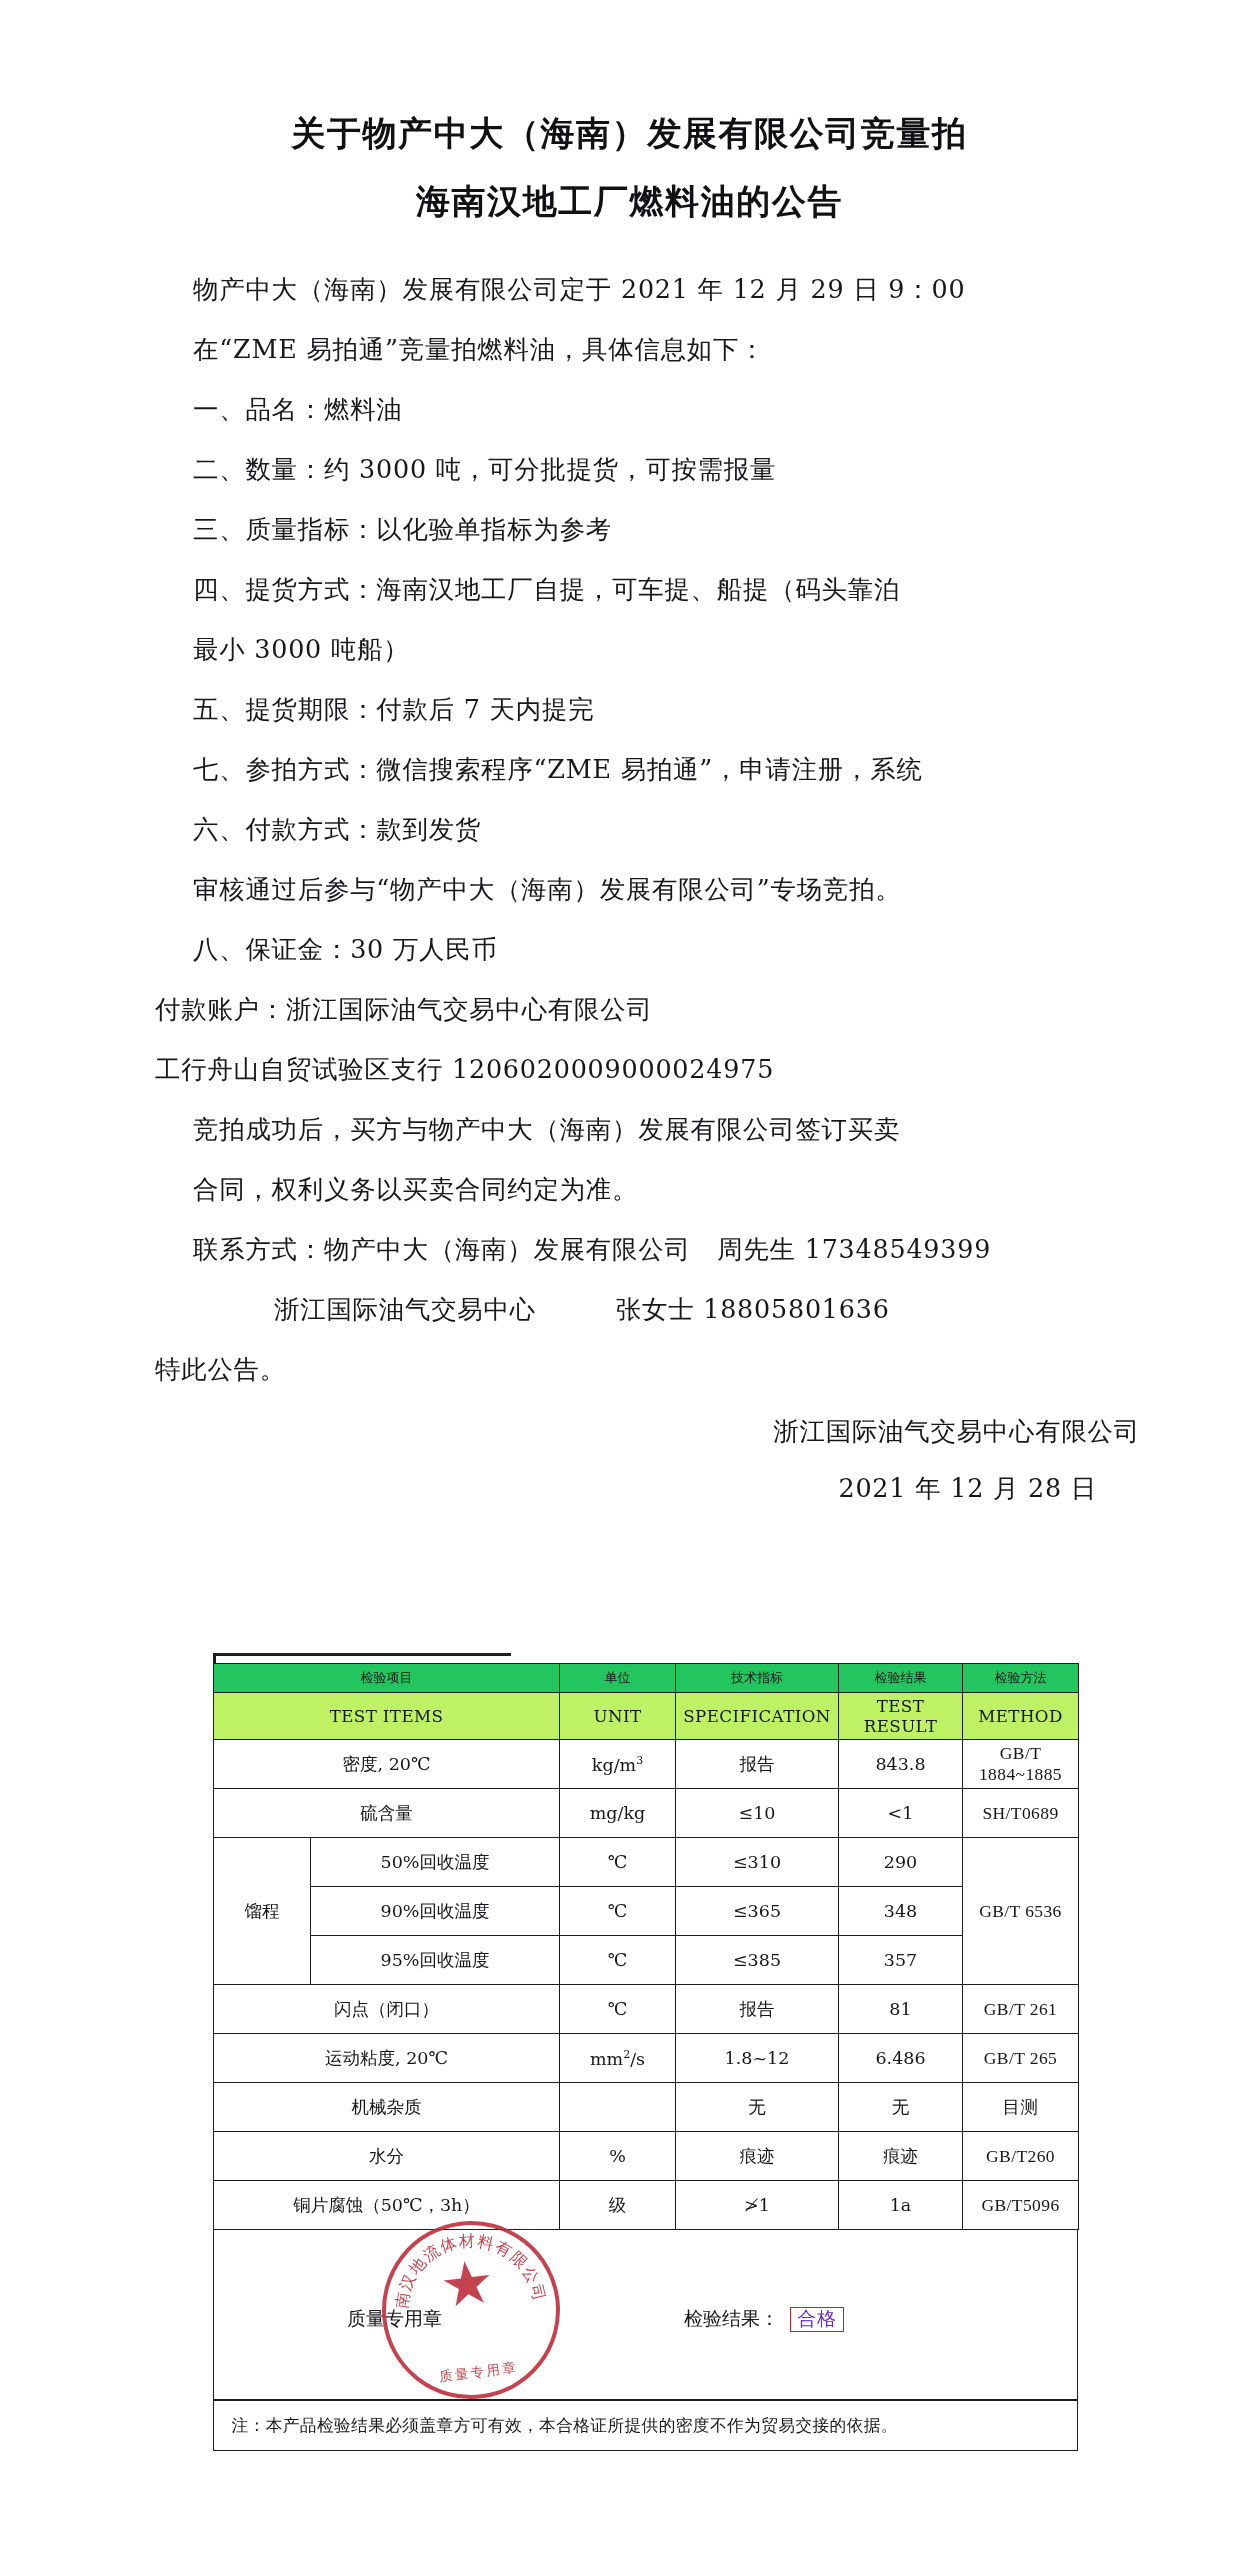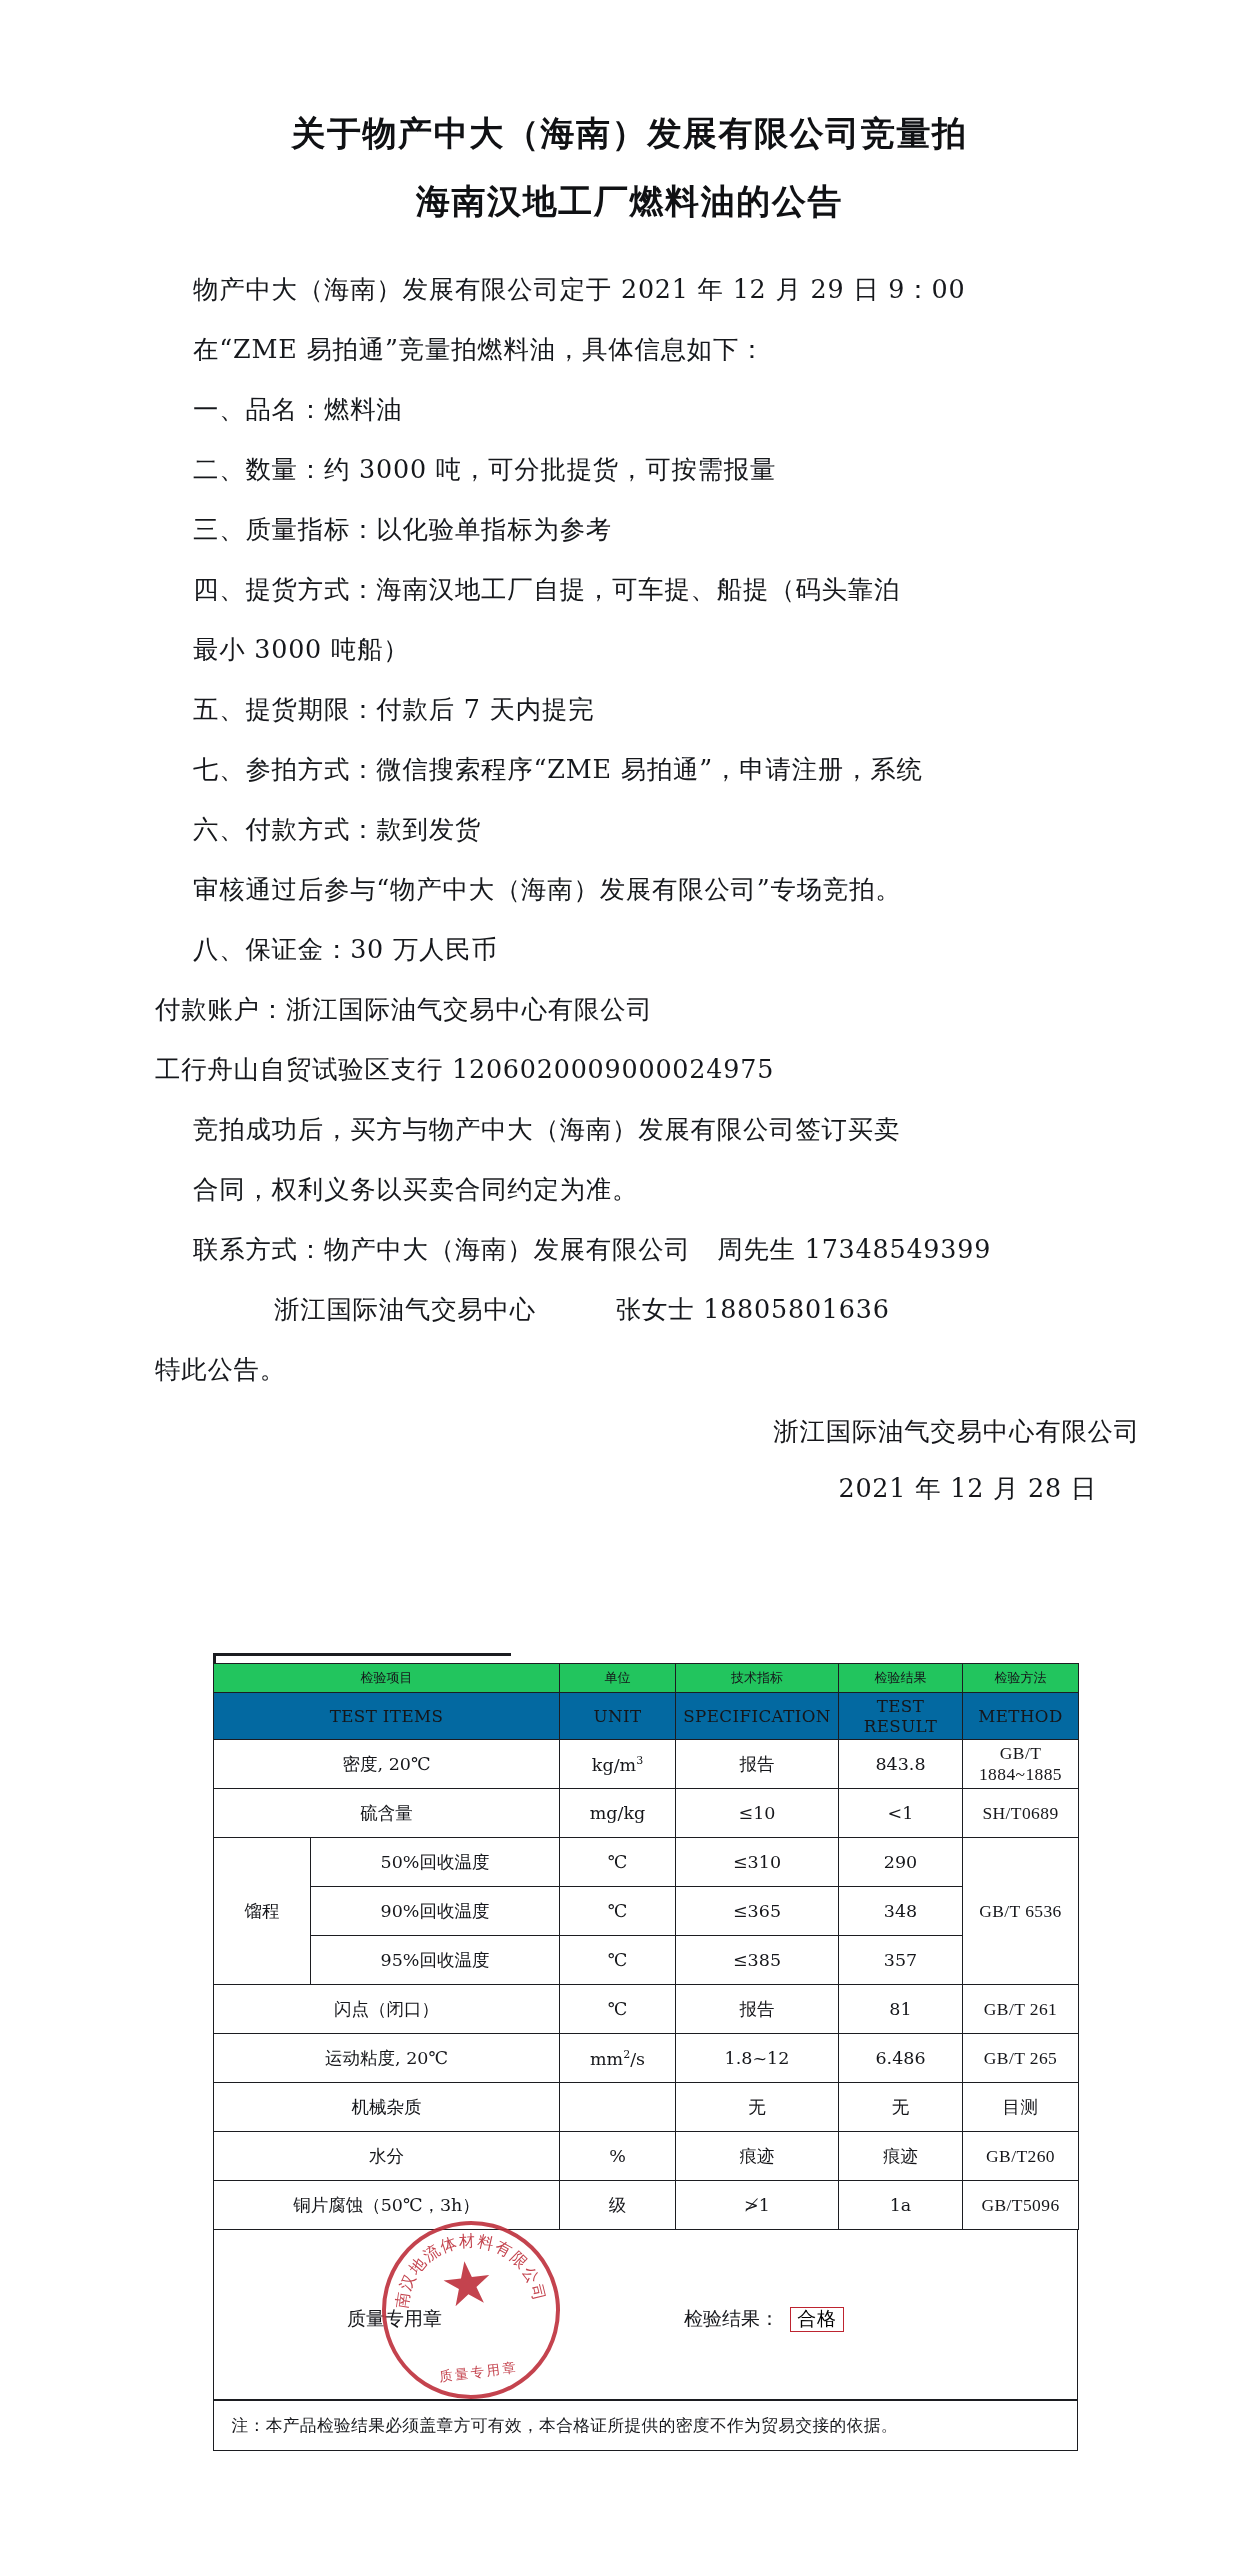--- a/index.html
+++ b/index.html
@@ -99,21 +99,21 @@
   table.report td, table.report th {
     border: 1.6px solid #1c1d21;
     text-align: center;
     vertical-align: middle;
     font-size: 17.5px;
     color: #15161a;
     padding: 3.2px 1.6px;
     font-weight: normal;
   }
   tr.head-cn td { background: #22c55e; height: 28.6px; font-size: 13px; }
-  tr.head-en td { background: #0369a1; height: 28.6px; font-size: 16.7px; letter-spacing: 0.4px; }
+  tr.head-en td { background: #bef264; height: 28.6px; font-size: 16.7px; letter-spacing: 0.4px; }
   tr.data td { height: 49px; }
   td.item { font-size: 19px; }
   td.group-label { font-size: 19px; }
   td.method { font-size: 16.7px; letter-spacing: 0.4px; font-family: Liberation Serif, serif; }
   td.unit { font-size: 16.7px; }
   td.spec, td.result { font-size: 18px; }
 
   .sup { font-size: 11px; vertical-align: super; }
 
   
@@ -135,21 +135,21 @@
     left: 470px;
     top: 76px;
     font-size: 19px;
     color: #15161a;
     display: flex;
     align-items: center;
     gap: 11px;
   }
   .insp-box {
     border: 1.6px solid #bd2430;
-    color: #000000;
+    color: #6d28d9;
     padding: 0.8px 6.3px;
     font-size: 19px;
     letter-spacing: 0.8px;
     line-height: 1.15;
   }
 
   
   .seal {
     position: absolute;
     left: 168px;

